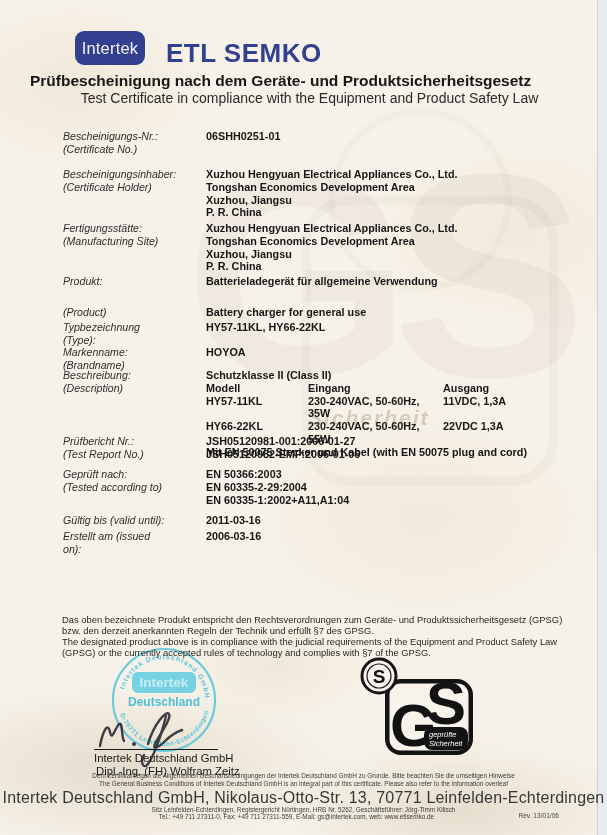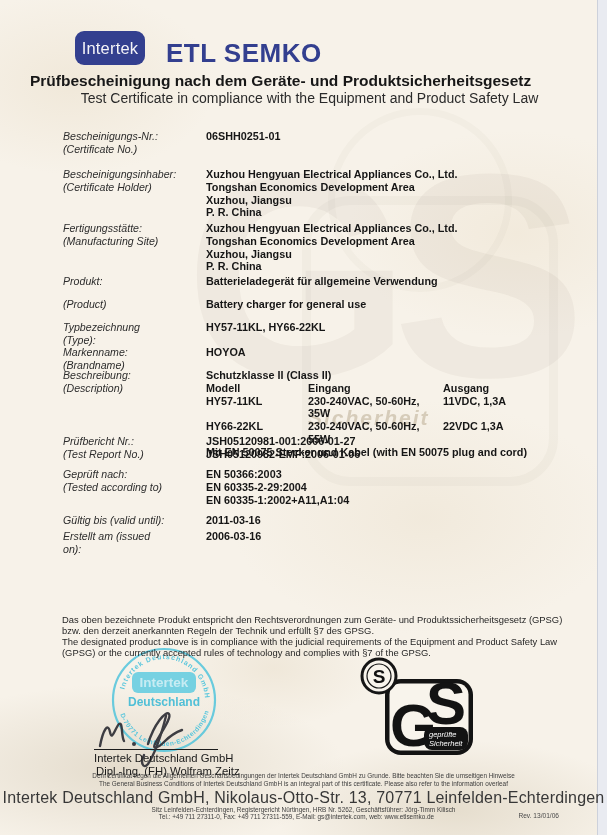--- a/index.html
+++ b/index.html
@@ -107,21 +107,21 @@
       <div>Xuzhou, Jiangsu</div>
       <div>P. R. China</div>
     </div>
   </div>
 
   <div class="row" style="top:275px">
     <div class="lbl">Produkt:</div>
     <div class="val">Batterieladegerät für allgemeine Verwendung</div>
   </div>
 
-  <div class="row" style="top:298px">
+  <div class="row" style="top:306px">
     <div class="lbl">(Product)</div>
     <div class="val">Battery charger for general use</div>
   </div>
 
   <div class="row" style="top:321px">
     <div class="lbl">Typbezeichnung (Type):</div>
     <div class="val">HY57-11KL, HY66-22KL</div>
   </div>
 
   <div class="row" style="top:346px">

